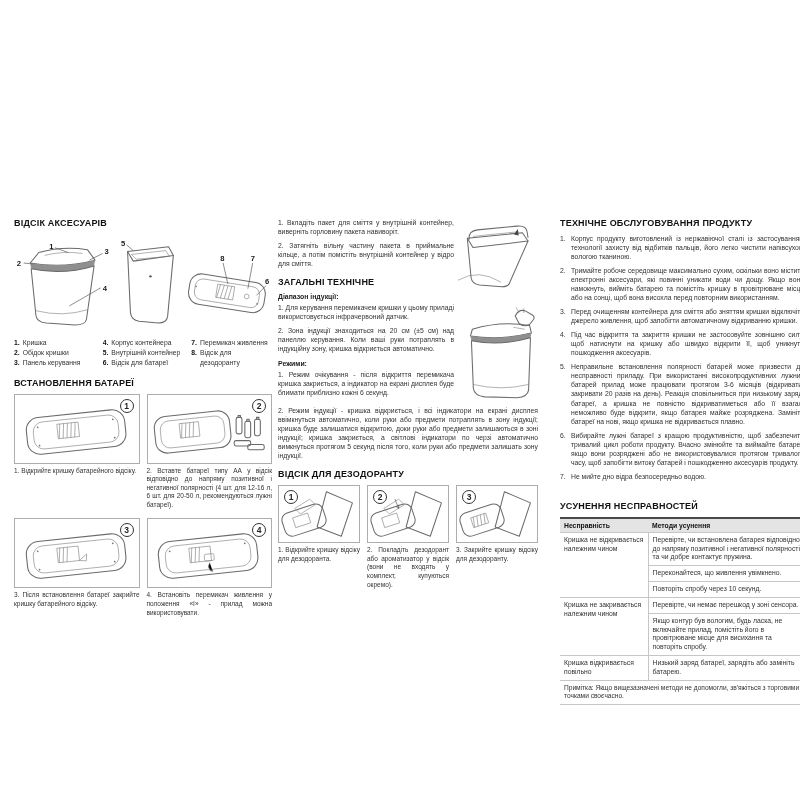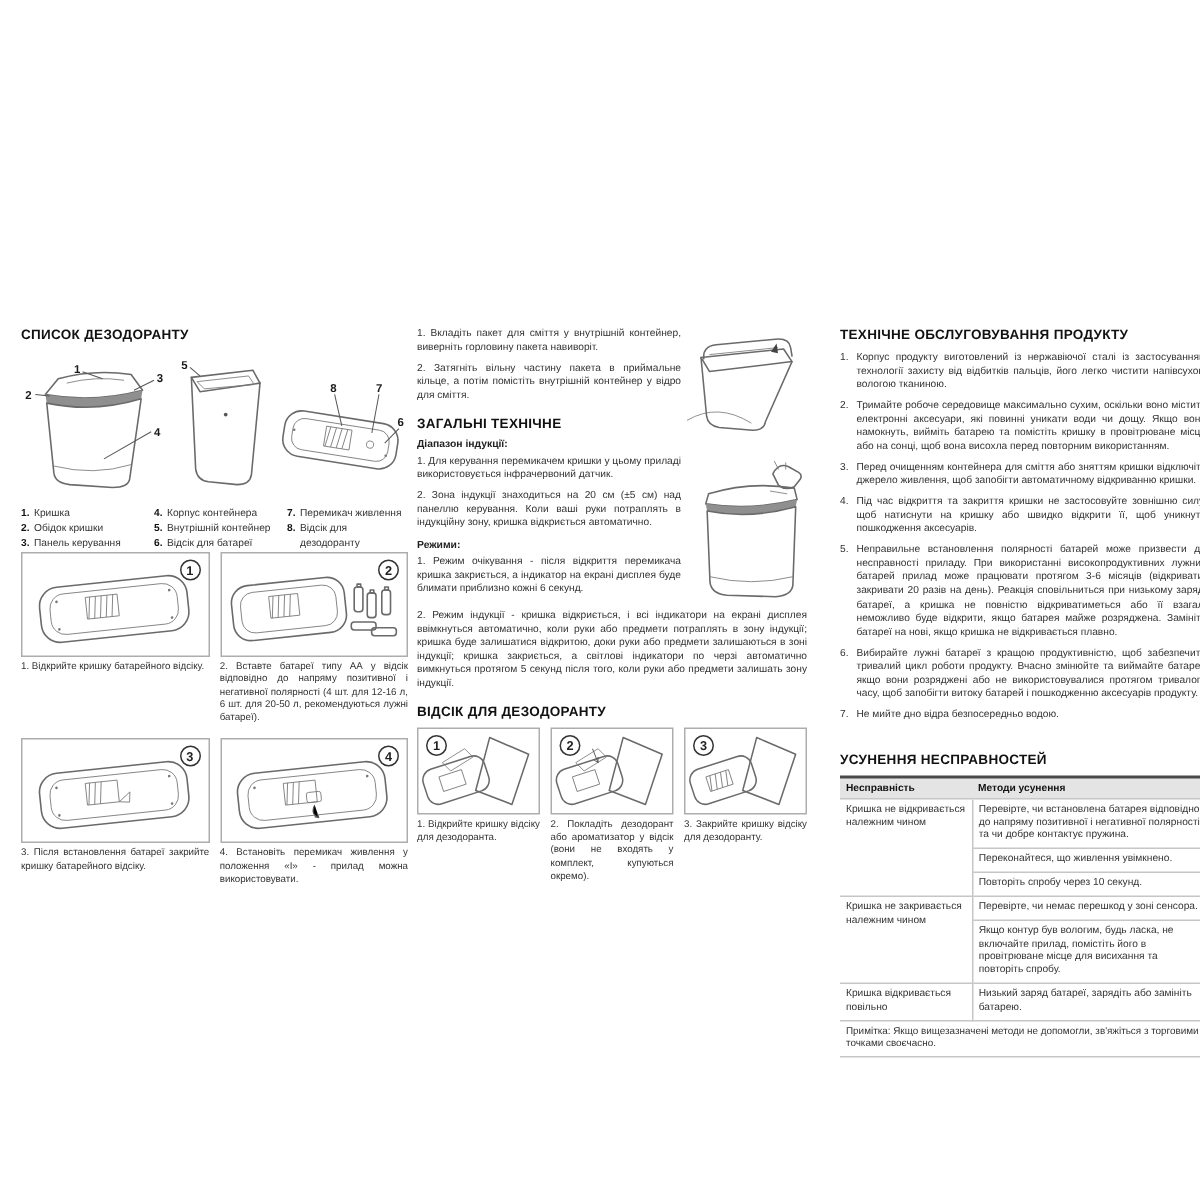--- a/index.html
+++ b/index.html
@@ -46,21 +46,21 @@
   .ln{stroke:#6a6a6a;fill:none;stroke-width:1.1;stroke-linejoin:round;stroke-linecap:round}
   .ln-thin{stroke:#7a7a7a;fill:none;stroke-width:.6}
   .callout{stroke:#555;stroke-width:.7}
   .callout-num{font-size:8px;font-weight:bold;fill:#1a1a1a}
 </style>
 </head>
 <body>
 
 <div class="col col-left">
 
-  <div class="sec-title">СПИСОК ДЕЗОДОРАНТУ</div>
+  <div class="sec-title">ВІДСІК АКСЕСУАРІВ</div>
 
   <div class="diagram-row">
     <svg width="104" height="100" viewBox="0 0 104 100">
       <path class="ln" d="M26 17 Q51 10 77 14 L85 25 Q51 34 17 28 Z"></path>
       <path class="ln-thin" d="M32 20 Q52 15 72 18"></path>
       <path d="M17 28 Q51 34 85 25 L84 31 Q51 41 18 34 Z" fill="#8f8f8f"></path>
       <path class="ln" d="M18 34 Q51 41 84 31 L76 87 Q75 93 64 93 L34 91 Q24 90 23 83 Z"></path>
       <path class="ln-thin" d="M23 78 Q51 85 77 77"></path>
       <line class="callout" x1="43" y1="12" x2="57" y2="17"></line>
       <line class="callout" x1="10" y1="28" x2="20" y2="29"></line>
@@ -132,20 +132,21 @@
           <span class="num">7.</span>
           <span>Перемикач живлення</span>
         </div>
       <div class="legend-item">
           <span class="num">8.</span>
           <span>Відсік для дезодоранту</span>
         </div>
     </div>
   </div>
 
+  <div class="sec-title" style="margin-top:10px">ВСТАНОВЛЕННЯ БАТАРЕЇ</div>
 
   <div class="fig-grid">
     <div>
       <div class="fig-box h70">
         <span class="circle-num tr">1</span>
         <svg width="118" height="62" viewBox="0 0 120 64">
           <g transform="rotate(-6 60 34)">
             <rect class="ln" x="8" y="16" width="102" height="38" rx="13"></rect>
             <rect class="ln-thin" x="15" y="21" width="88" height="28" rx="10"></rect>
             <rect class="ln-thin" x="40" y="25" width="22" height="15"></rect>

